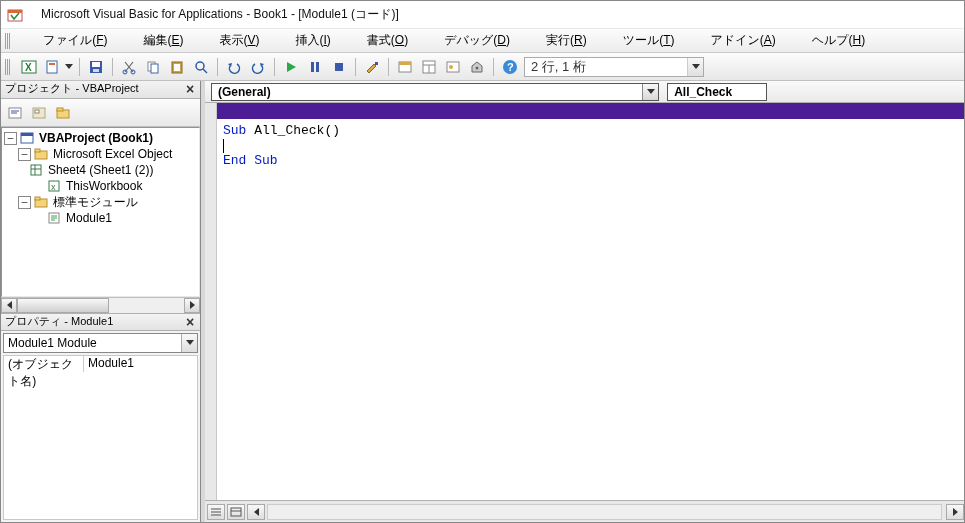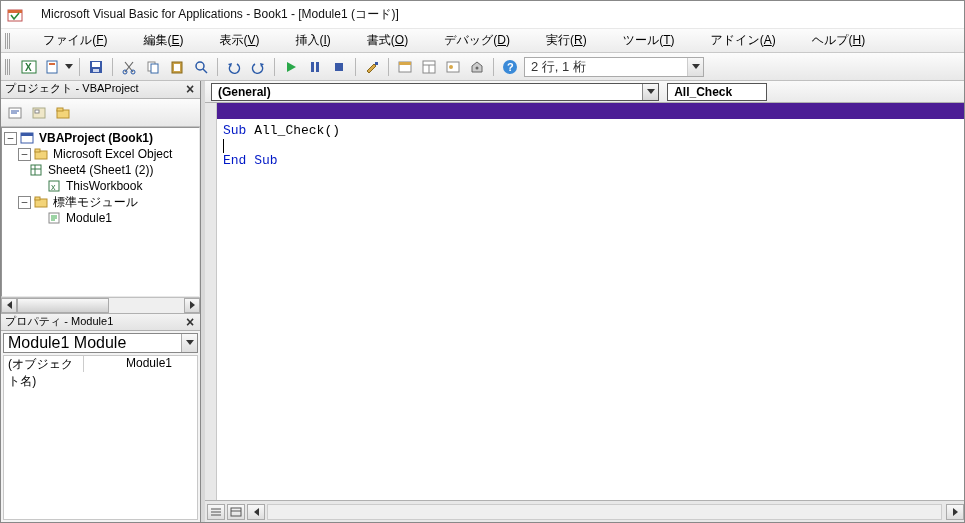--- a/index.html
+++ b/index.html
@@ -155,21 +155,21 @@
   border-top:1px solid #b0b0b0;
   border-bottom:1px solid #b0b0b0;
   display:flex;align-items:center;padding:0 4px; font-size:11px;
   position:relative;
 }
 .combo {
   height:20px; margin:2px;
   display:flex; align-items:center;
   border:1px solid #888; background:#fff;
 }
-.combo-text { flex:1; padding:0 4px; font-size:16px;}
+.combo-text { flex:1; padding:0 4px; font-size:12px;}
 .combo-dd {
   width:16px; height:18px; border-left:1px solid #aaa;
   background:linear-gradient(#f8f8f8,#dedede);
   display:flex;align-items:center;justify-content:center;
 }
 .tabs {
   display:flex; align-items:flex-end;
   padding-left:4px;
   background:#f0f0f0;
   height:20px;
@@ -185,21 +185,21 @@
   cursor:default;
 }
 .tab.inactive { background:#e8e8e8; color:#444;}
 .prop-grid {
   flex:1;
   background:#fff;
   border:1px solid #c8c8c8;
   margin:0 2px 2px;
   font-size:12px;
 }
-.prop-row { display:flex; height:16px;gap:38px;}
+.prop-row { display:flex; height:16px;}
 .prop-name { width: 80px; padding:0 4px; border-right:1px solid #ccc; background:#fff;}
 .prop-val { flex:1; padding:0 4px; }
 .prop-val.sel { background:#fff; }
 .splitter {
   width:4px; background:#d8d8d8;
   cursor:col-resize;
 }
 .code-area {
   flex:1; display:flex; flex-direction:column; background:#4c1d95;
 }

